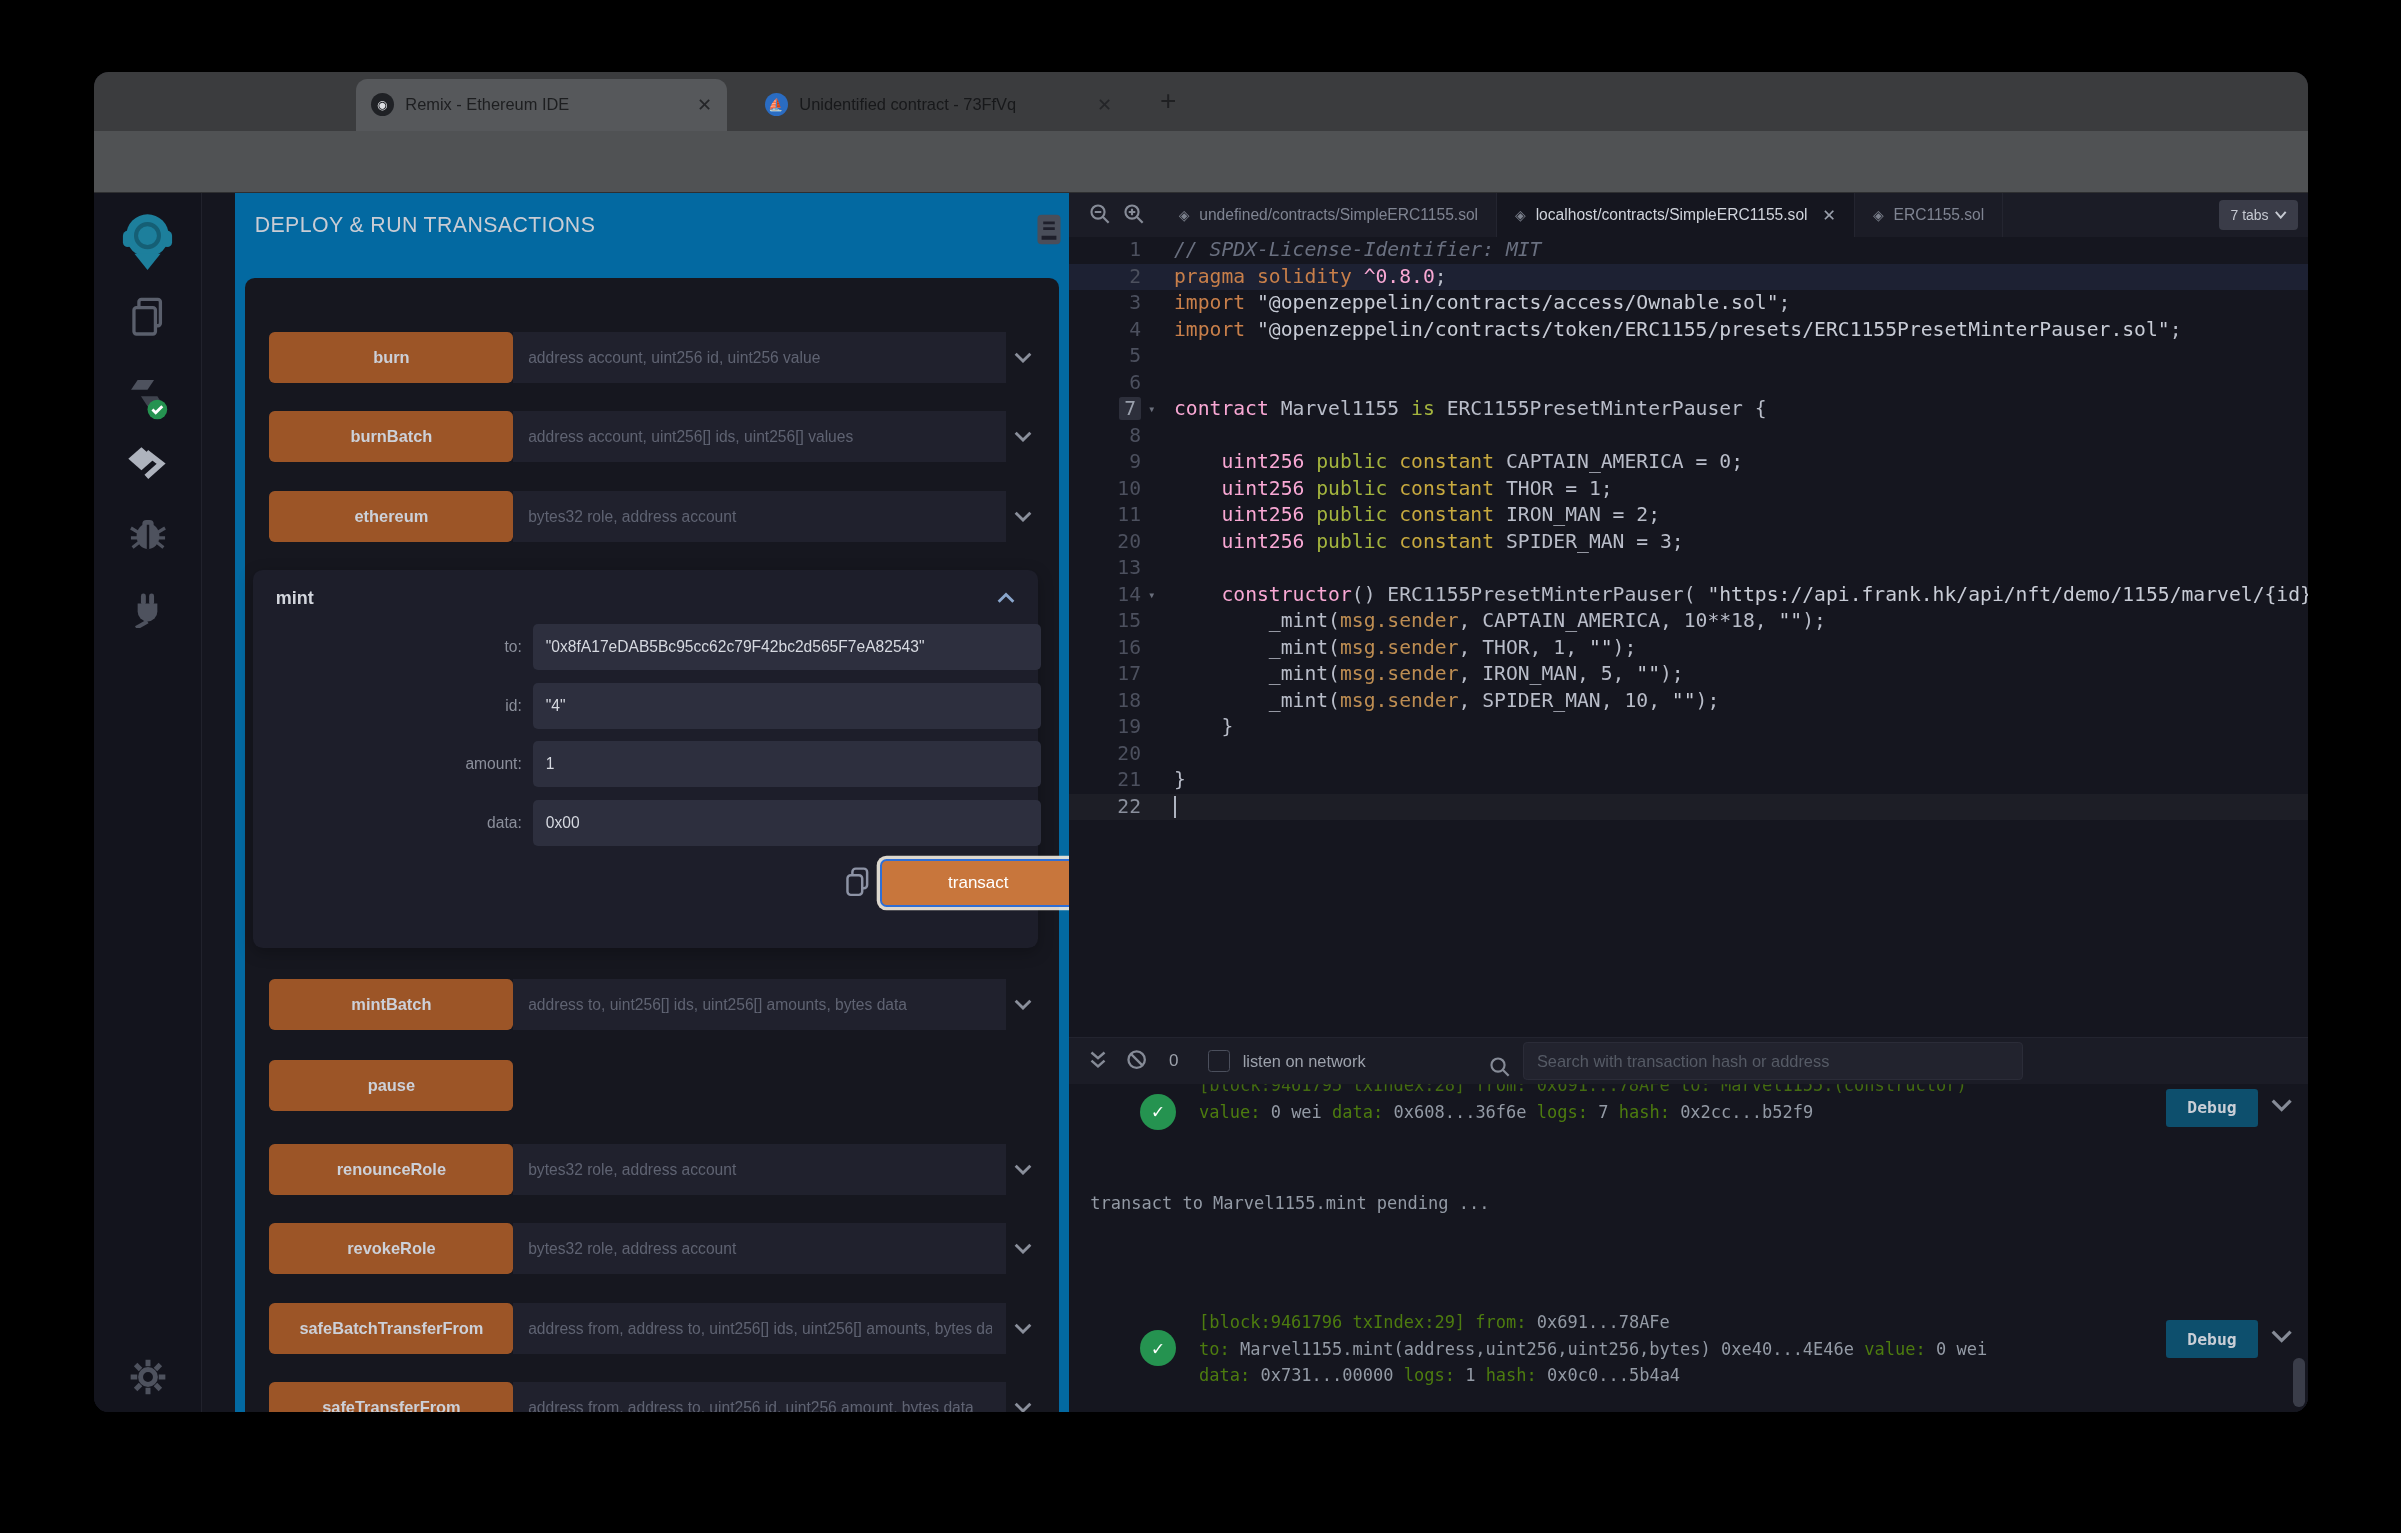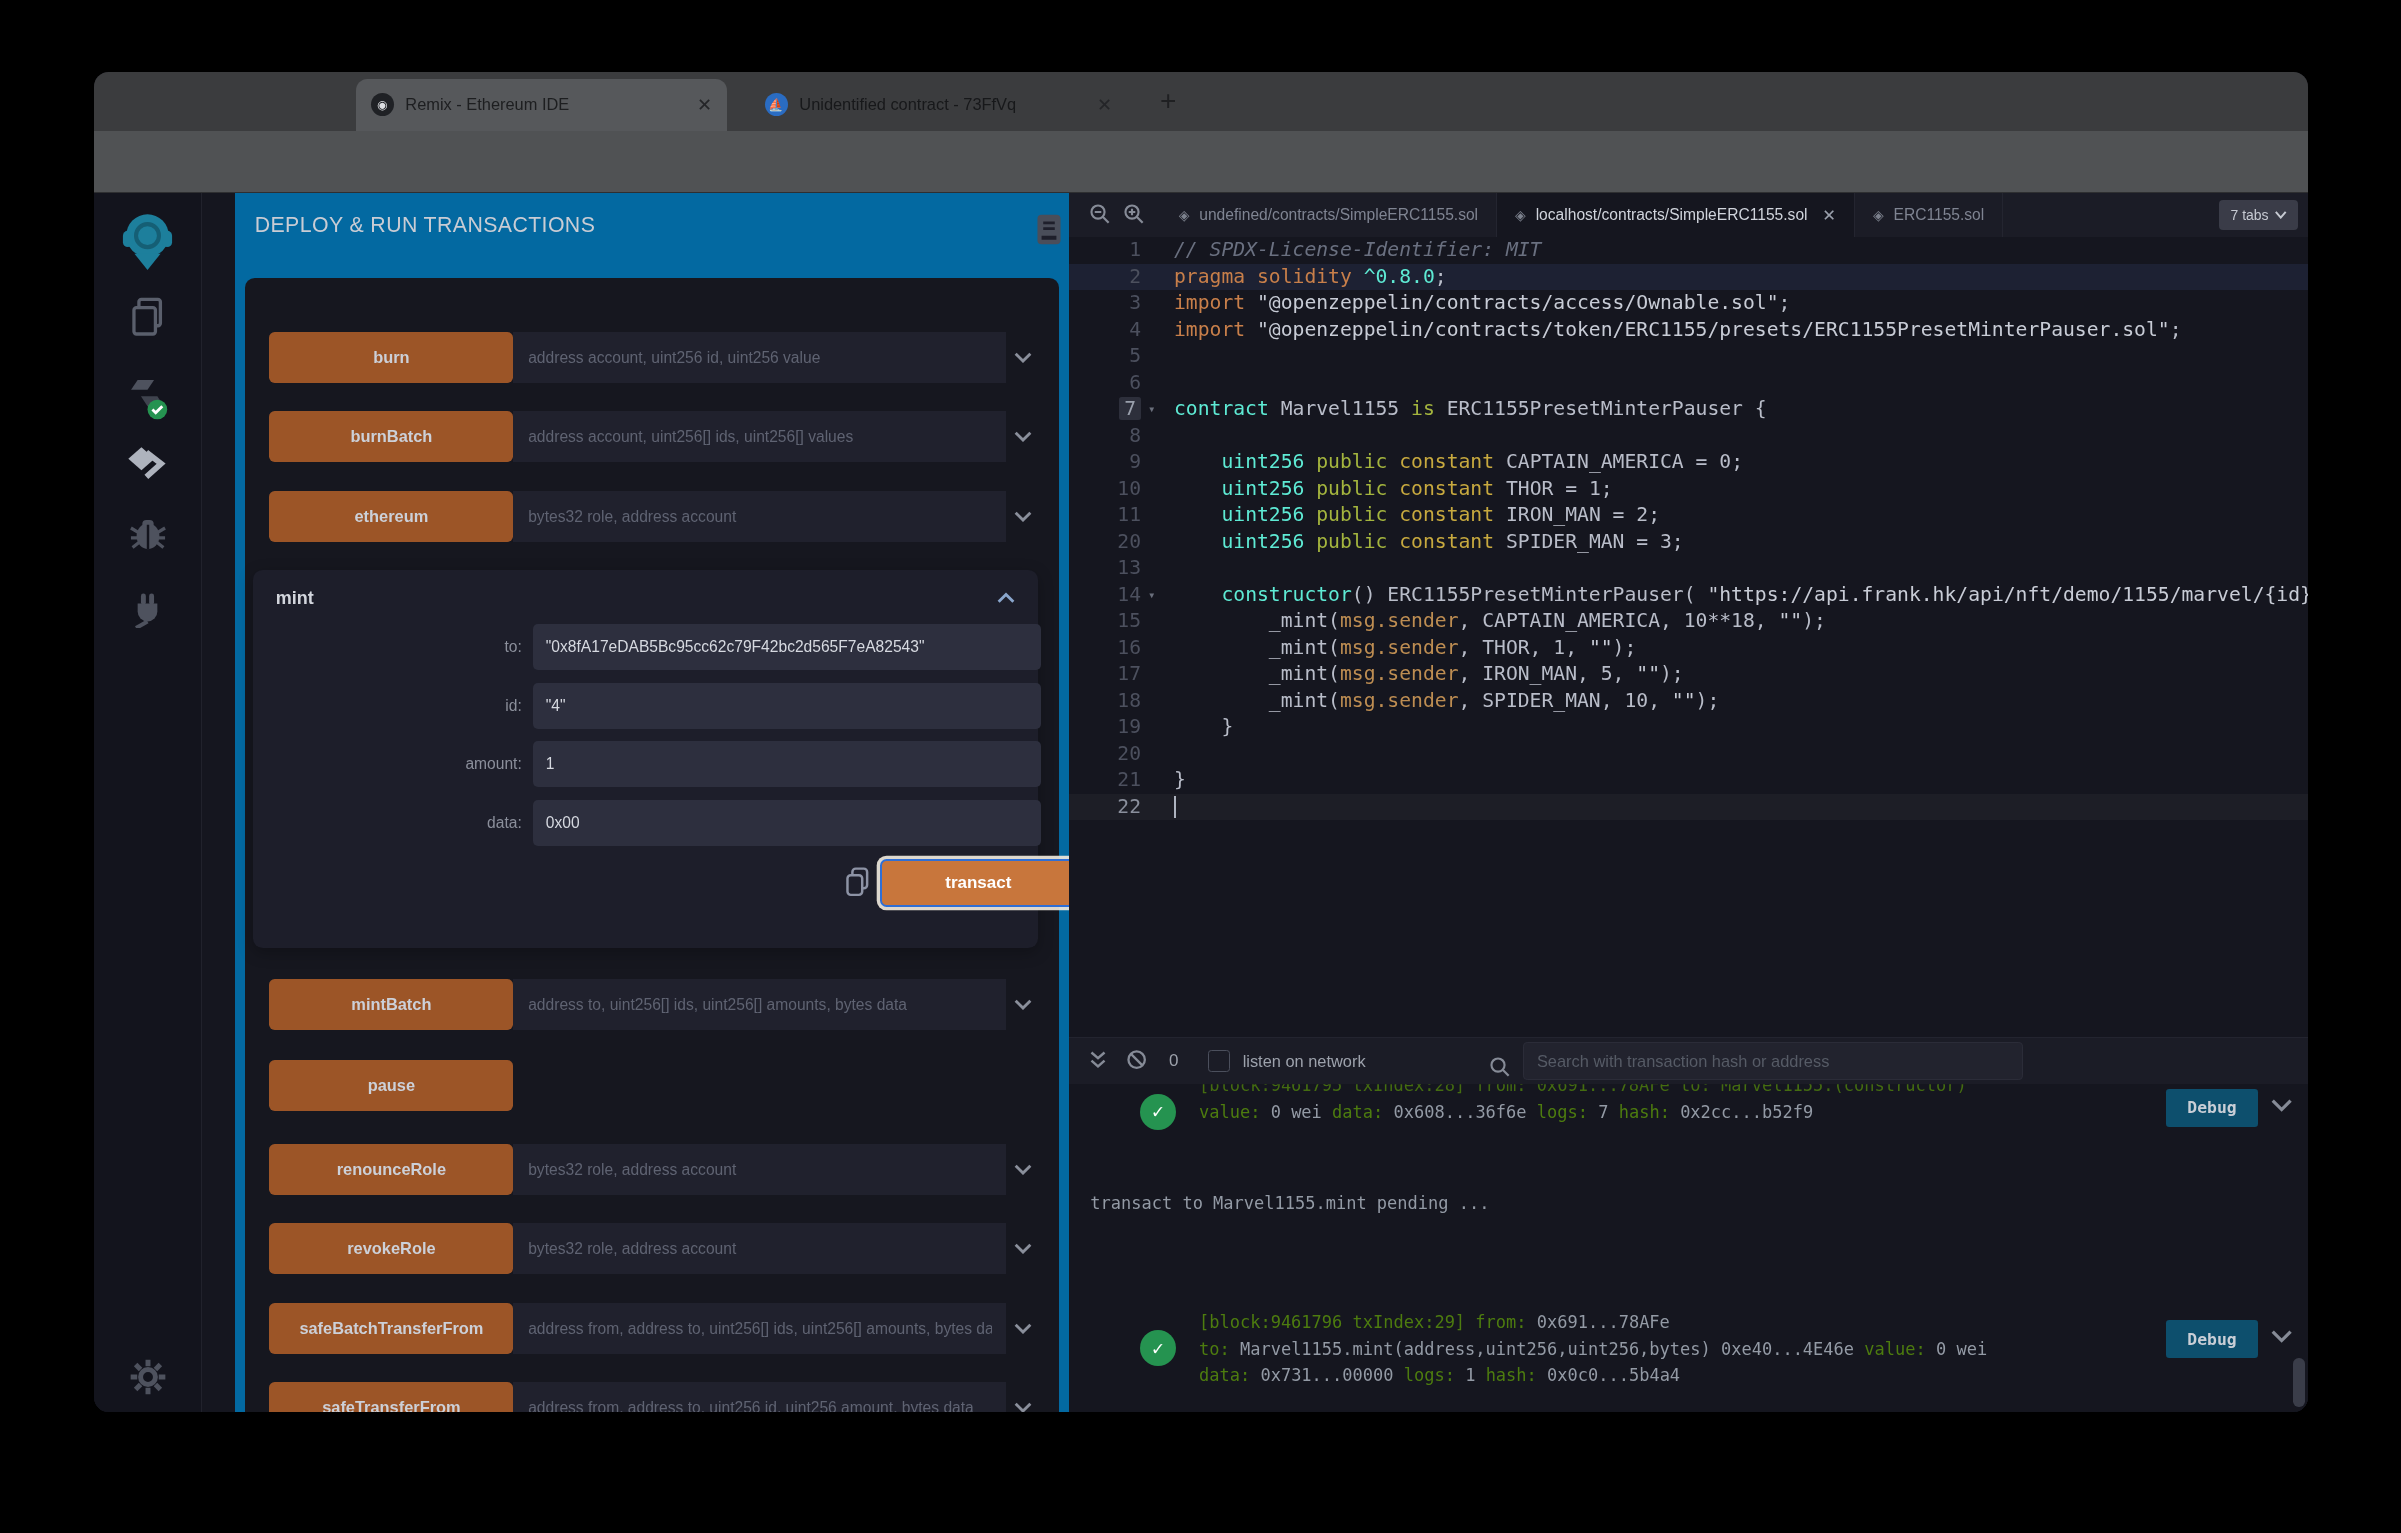--- a/index.html
+++ b/index.html
@@ -61,21 +61,21 @@
             box-shadow:0 4.9px 14.8px rgba(0,0,0,.25);}
   .minthead{position:absolute;left:23px;top:18px;font-size:18px;font-weight:700;color:#d2d5dc;}
   .mintchev{position:absolute;right:23px;top:21.3px;color:#8aa6cc;}
   .mrow{position:absolute;left:0;width:100%;height:46px;}
   .mlabel{position:absolute;left:0;width:269px;text-align:right;font-size:15.6px;color:#8b8f9b;line-height:46px;}
   .minput{position:absolute;left:280px;width:508px;height:46px;background:#2d2f3e;border:none;border-radius:4.9px;
           color:#d6d9e0;font-size:15.6px;padding:0 13px;box-sizing:border-box;font-family:"Liberation Sans",sans-serif;}
   .transact-row{position:absolute;left:0;top:289px;width:100%;height:48px;}
   .copyic{position:absolute;left:592px;top:8.2px;}
   .transact{position:absolute;left:627px;top:0;width:197px;height:48px;background:#c8763c;border:2.5px solid #2f6fd6;
-            border-radius:6.6px;box-shadow:0 0 0 3.3px rgba(238,232,220,.92);color:#fff;font-size:17px;font-weight:700;
+            border-radius:6.6px;box-shadow:0 0 0 3.3px rgba(238,232,220,.92);color:#fff;font-size:17px;font-weight:400;
             font-family:"Liberation Sans",sans-serif;}
 
   
   .etabbar{position:absolute;left:0;top:0;width:100%;height:44px;background:#1b1c26;display:flex;align-items:stretch;}
   .ezoom{display:flex;align-items:center;gap:13px;padding:0 16.4px 0 19.7px;}
   .etab{display:flex;align-items:center;gap:9.8px;padding:0 18px;font-size:15.6px;color:#7f8492;border-right:0.8px solid #242530;
         white-space:nowrap;}
   .etab.active{background:#15161f;color:#d0d4dc;}
   .etab .sol{color:#7d828e;font-size:14px;}
   .etab .x{color:#9aa0ac;font-size:16.4px;margin-left:4.9px;}
@@ -87,21 +87,21 @@
   .cline.hl{background:#1d2133;}
   .cline.hl2{background:rgba(255,255,255,.035);}
   .gut{position:absolute;left:0;top:0;width:72px;text-align:right;color:#4c505e;}
   .gut.on{color:#8a8f9c;}
   .gutbox{background:#2d2f3b;padding:0 4.9px;border-radius:2.5px;color:#9aa0ac;}
   .fold{position:absolute;left:79px;top:0;color:#6a6f7c;font-size:12.3px;}
   .ctext{position:absolute;left:105px;top:0;white-space:pre;}
   .caret{display:inline-block;width:2.1px;height:21.3px;background:#aeb4c0;vertical-align:middle;}
   .s-cmt{color:#6a7080;font-style:italic;}
   .s-kw{color:#c87f4a;}
-  .s-type{color:#5eead4;}
+  .s-type{color:#f9a8d4;}
   .s-vis{color:#a4b53e;}
   .s-const{color:#c7a93f;}
   .s-member{color:#bd8d52;}
   .s-str{color:#c8ccd6;}
   .s-plain{color:#b9bdc9;}
 
   
   .term{position:absolute;left:0;top:844px;right:0;bottom:0;background:#15161f;border-top:0.8px solid #23242f;}
   .thead{position:absolute;left:0;top:0;width:100%;height:46px;background:#1b1c26;display:flex;align-items:center;}
   .thico{color:#868b97;margin-left:19.7px;}

